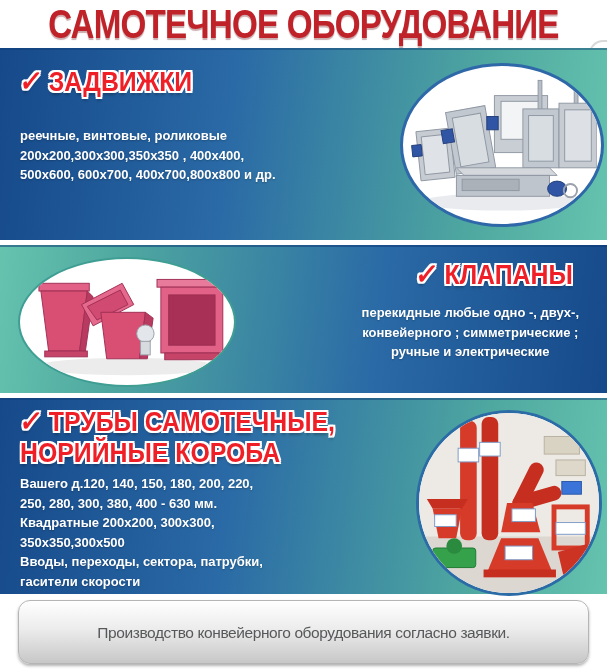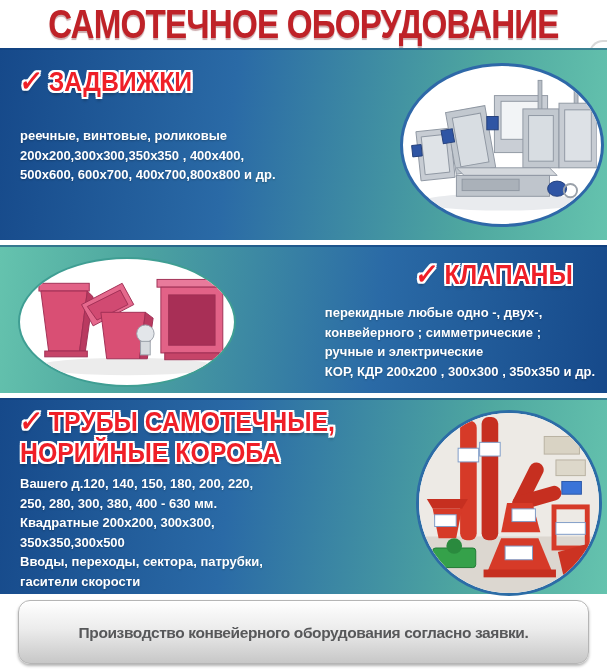--- a/index.html
+++ b/index.html
@@ -27,34 +27,34 @@
     color:#ef1f27;line-height:31px;
     text-shadow:-2px -2px 0 #fff,0 -2px 0 #fff,2px -2px 0 #fff,-2px 0 0 #fff,
       2px 0 0 #fff,-2px 2px 0 #fff,0 2px 0 #fff,2px 2px 0 #fff,0 4px 3px rgba(0,0,0,.28);}
   .check{display:inline-block;margin-right:7px;font-size:29px;transform:skewX(-8deg);}
   .sec1 .head{left:20px;top:16px;transform:scaleX(.92);transform-origin:left center;}
   .sec2 .head{right:34px;top:12px;transform:scaleX(.92);transform-origin:right center;}
   .sec3 .head{left:20px;top:6px;transform:scaleX(.92);transform-origin:left top;}
   .body-txt{position:absolute;color:#fff;font-weight:bold;font-size:13px;line-height:19.6px;
     text-shadow:0 1px 2px rgba(0,0,0,.25);white-space:nowrap;}
   .sec1 .body-txt{left:20px;top:76px;}
-  .sec2 .body-txt{right:12px;top:56px;text-align:left;}
+  .sec2 .body-txt{right:28px;top:56px;text-align:center;}
   .sec3 .body-txt{left:20px;top:74px;}
   
   .photo{position:absolute;background:#fff;border-radius:50%;overflow:hidden;
     display:flex;align-items:center;justify-content:center;}
   .photo1{left:400px;top:13px;width:198px;height:158px;border:3px solid #2e68a8;}
   .photo2{left:18px;top:10px;width:214px;height:126px;border:2px solid #3f9e93;}
   .photo3{left:416px;top:10px;width:180px;height:180px;border:3px solid #2c6ca6;}
   
   .footer{position:absolute;top:600px;left:18px;width:571px;height:64px;border-radius:12px;
     background:linear-gradient(180deg,#ffffff 0%,#ececec 45%,#c7c7c7 100%);
     border:1px solid #b5b5b5;box-shadow:inset 0 1px 0 #fff,0 2px 3px rgba(0,0,0,.3);
     display:flex;flex-direction:column;justify-content:center;text-align:center;box-sizing:border-box;}
-  .footer div{font-size:15.5px;font-weight:bold;color:#57585a;line-height:19px;letter-spacing:-.4px;}
+  .footer div{font-size:15.5px;font-weight:normal;color:#57585a;line-height:19px;letter-spacing:-.4px;}
 </style>
 </head>
 <body>
 
 <div class="poster">
 
   <div class="header">
     <div class="title">САМОТЕЧНОЕ ОБОРУДОВАНИЕ</div>
   </div>
   <div class="corner-arc"></div>
@@ -119,21 +119,20 @@
           <rect x="148" y="34" width="48" height="52" fill="#a82f56"></rect>
           <rect x="144" y="94" width="56" height="7" fill="#c64468"></rect>
         </g>
       </svg>
     </div>
     <div class="head"><span class="check">✓</span><span>КЛАПАНЫ</span></div>
     <div class="body-txt">
       <div>перекидные любые одно -, двух-,</div>
       <div>конвейерного ; симметрические ;</div>
       <div>ручные и электрические</div>
-      <div>КОР, КДР 200х200 , 300х300 , 350х350 и др.</div>
     </div>
   </div>
 
   <div class="sec sec3">
     <div class="head">
       <div><span class="check">✓</span><span>ТРУБЫ САМОТЕЧНЫЕ,</span></div>
       <div>НОРИЙНЫЕ КОРОБА</div>
     </div>
     <div class="body-txt">
       <div>Вашего д.120, 140, 150, 180, 200, 220,</div>

